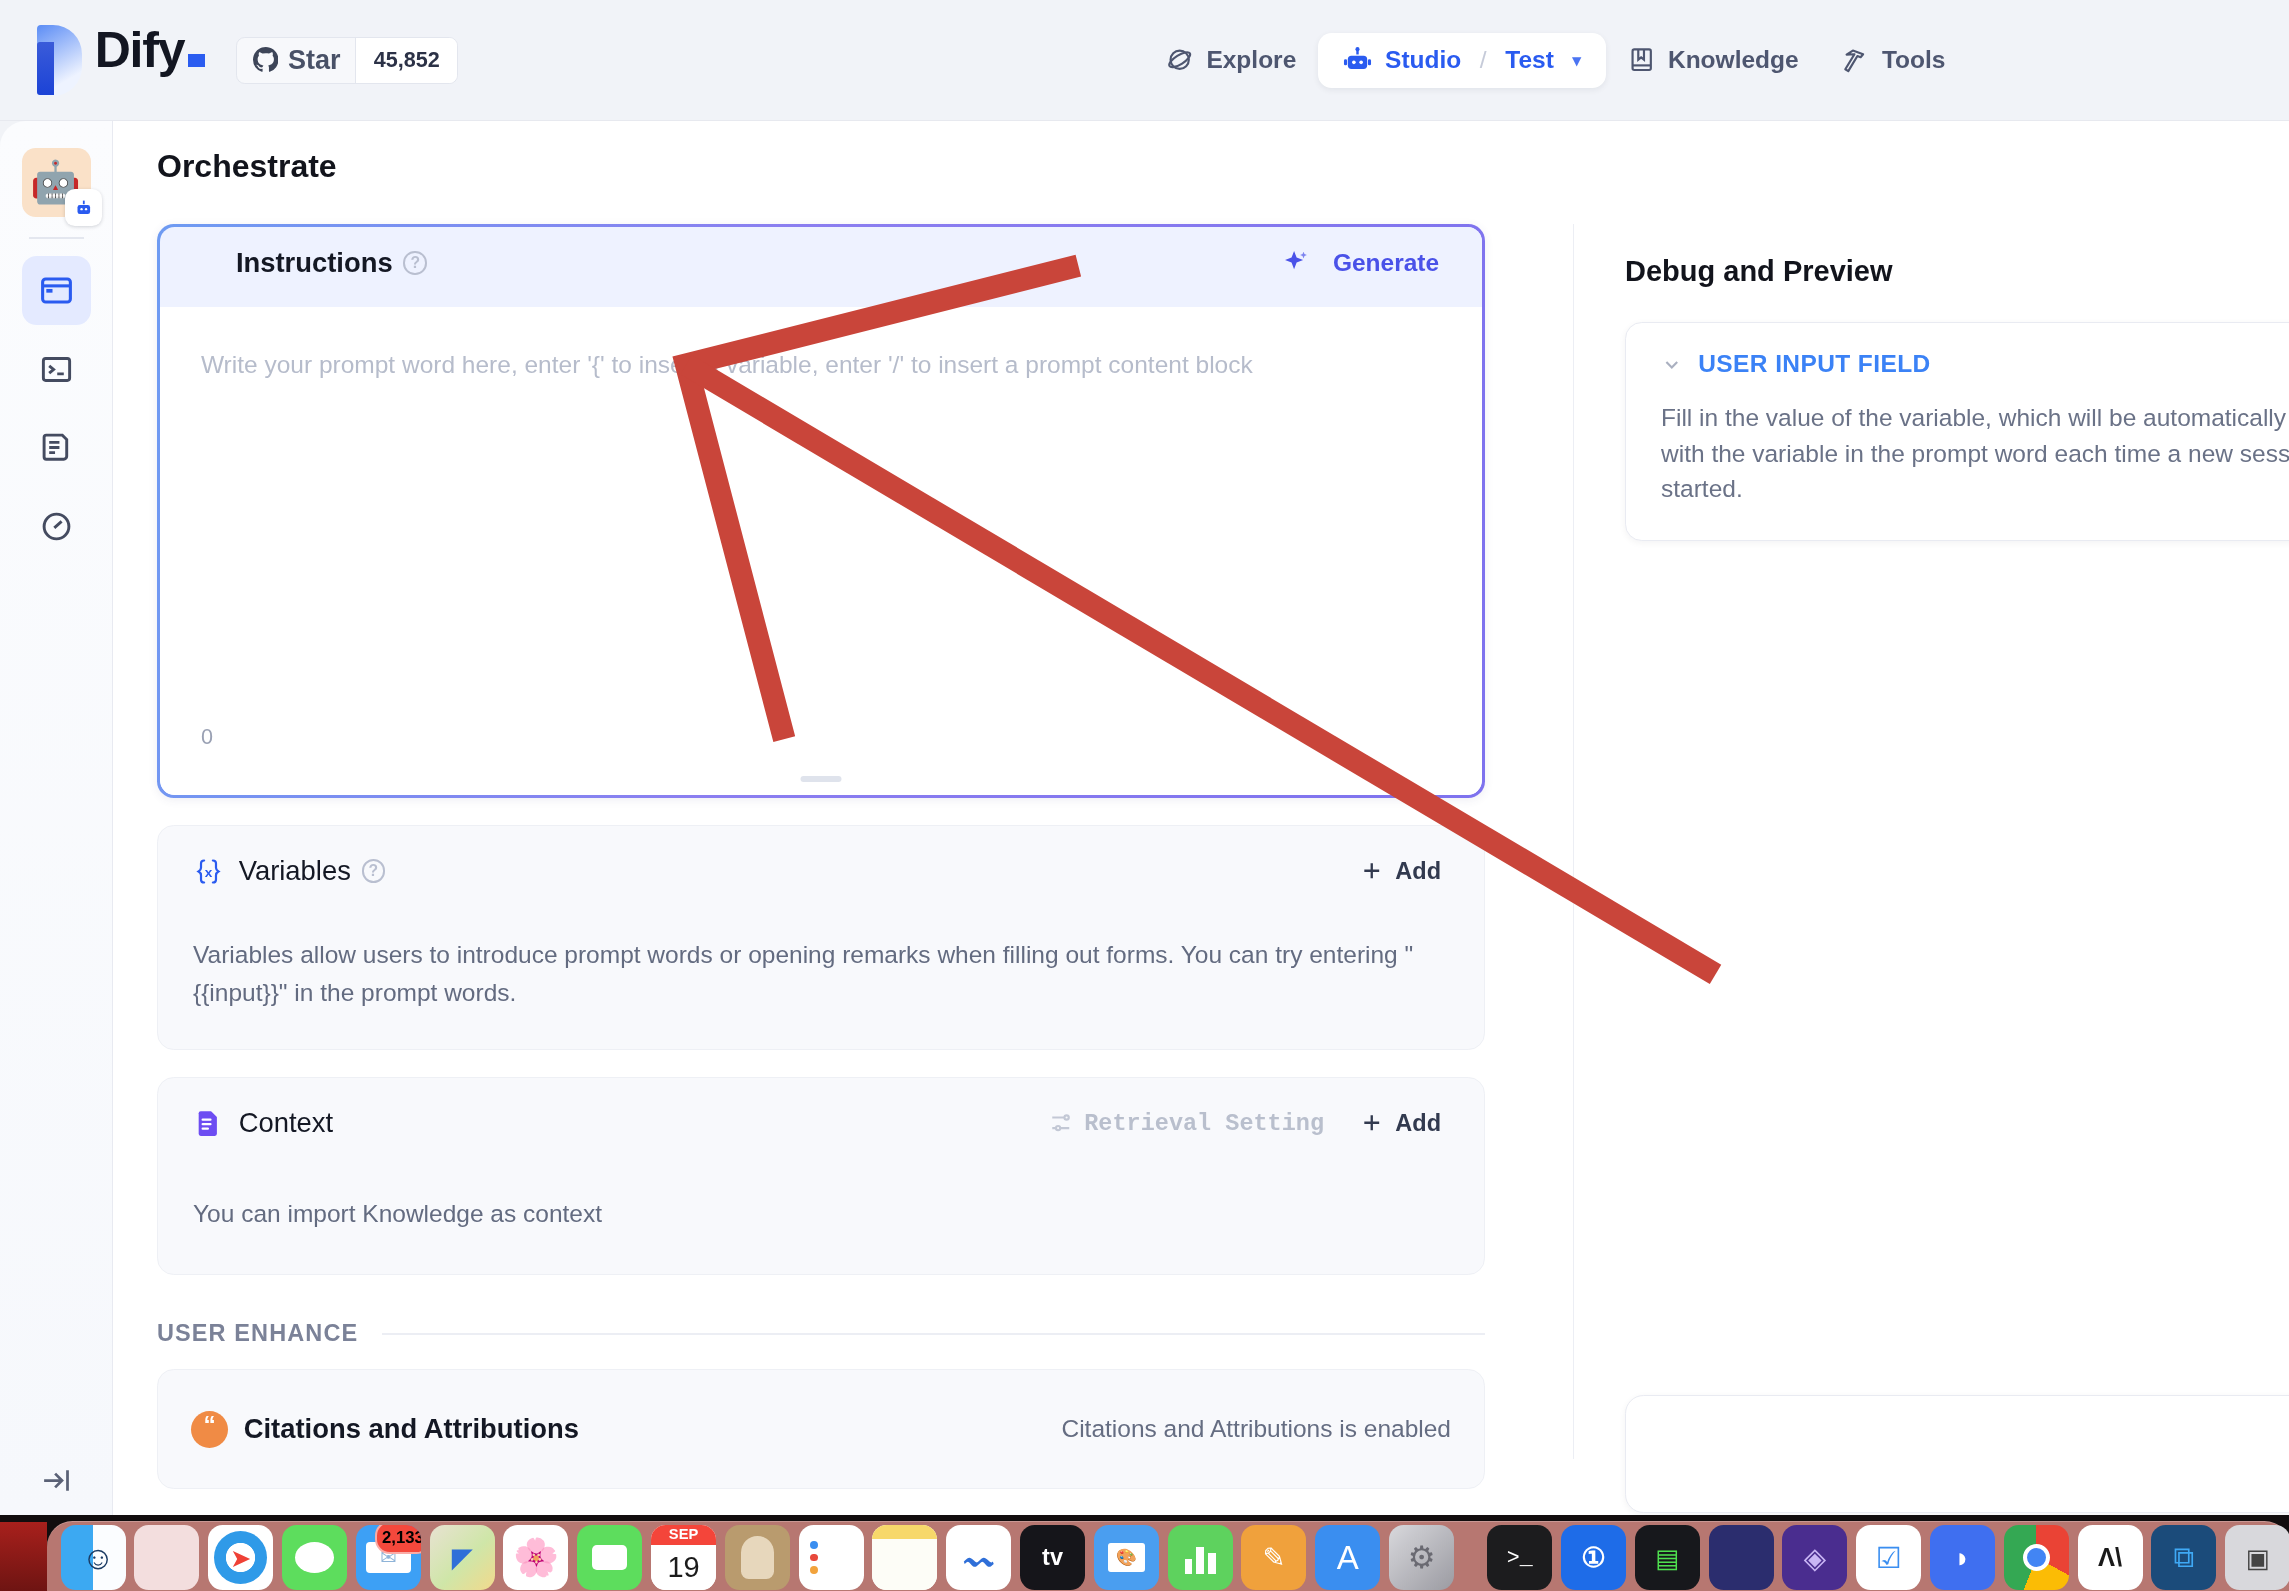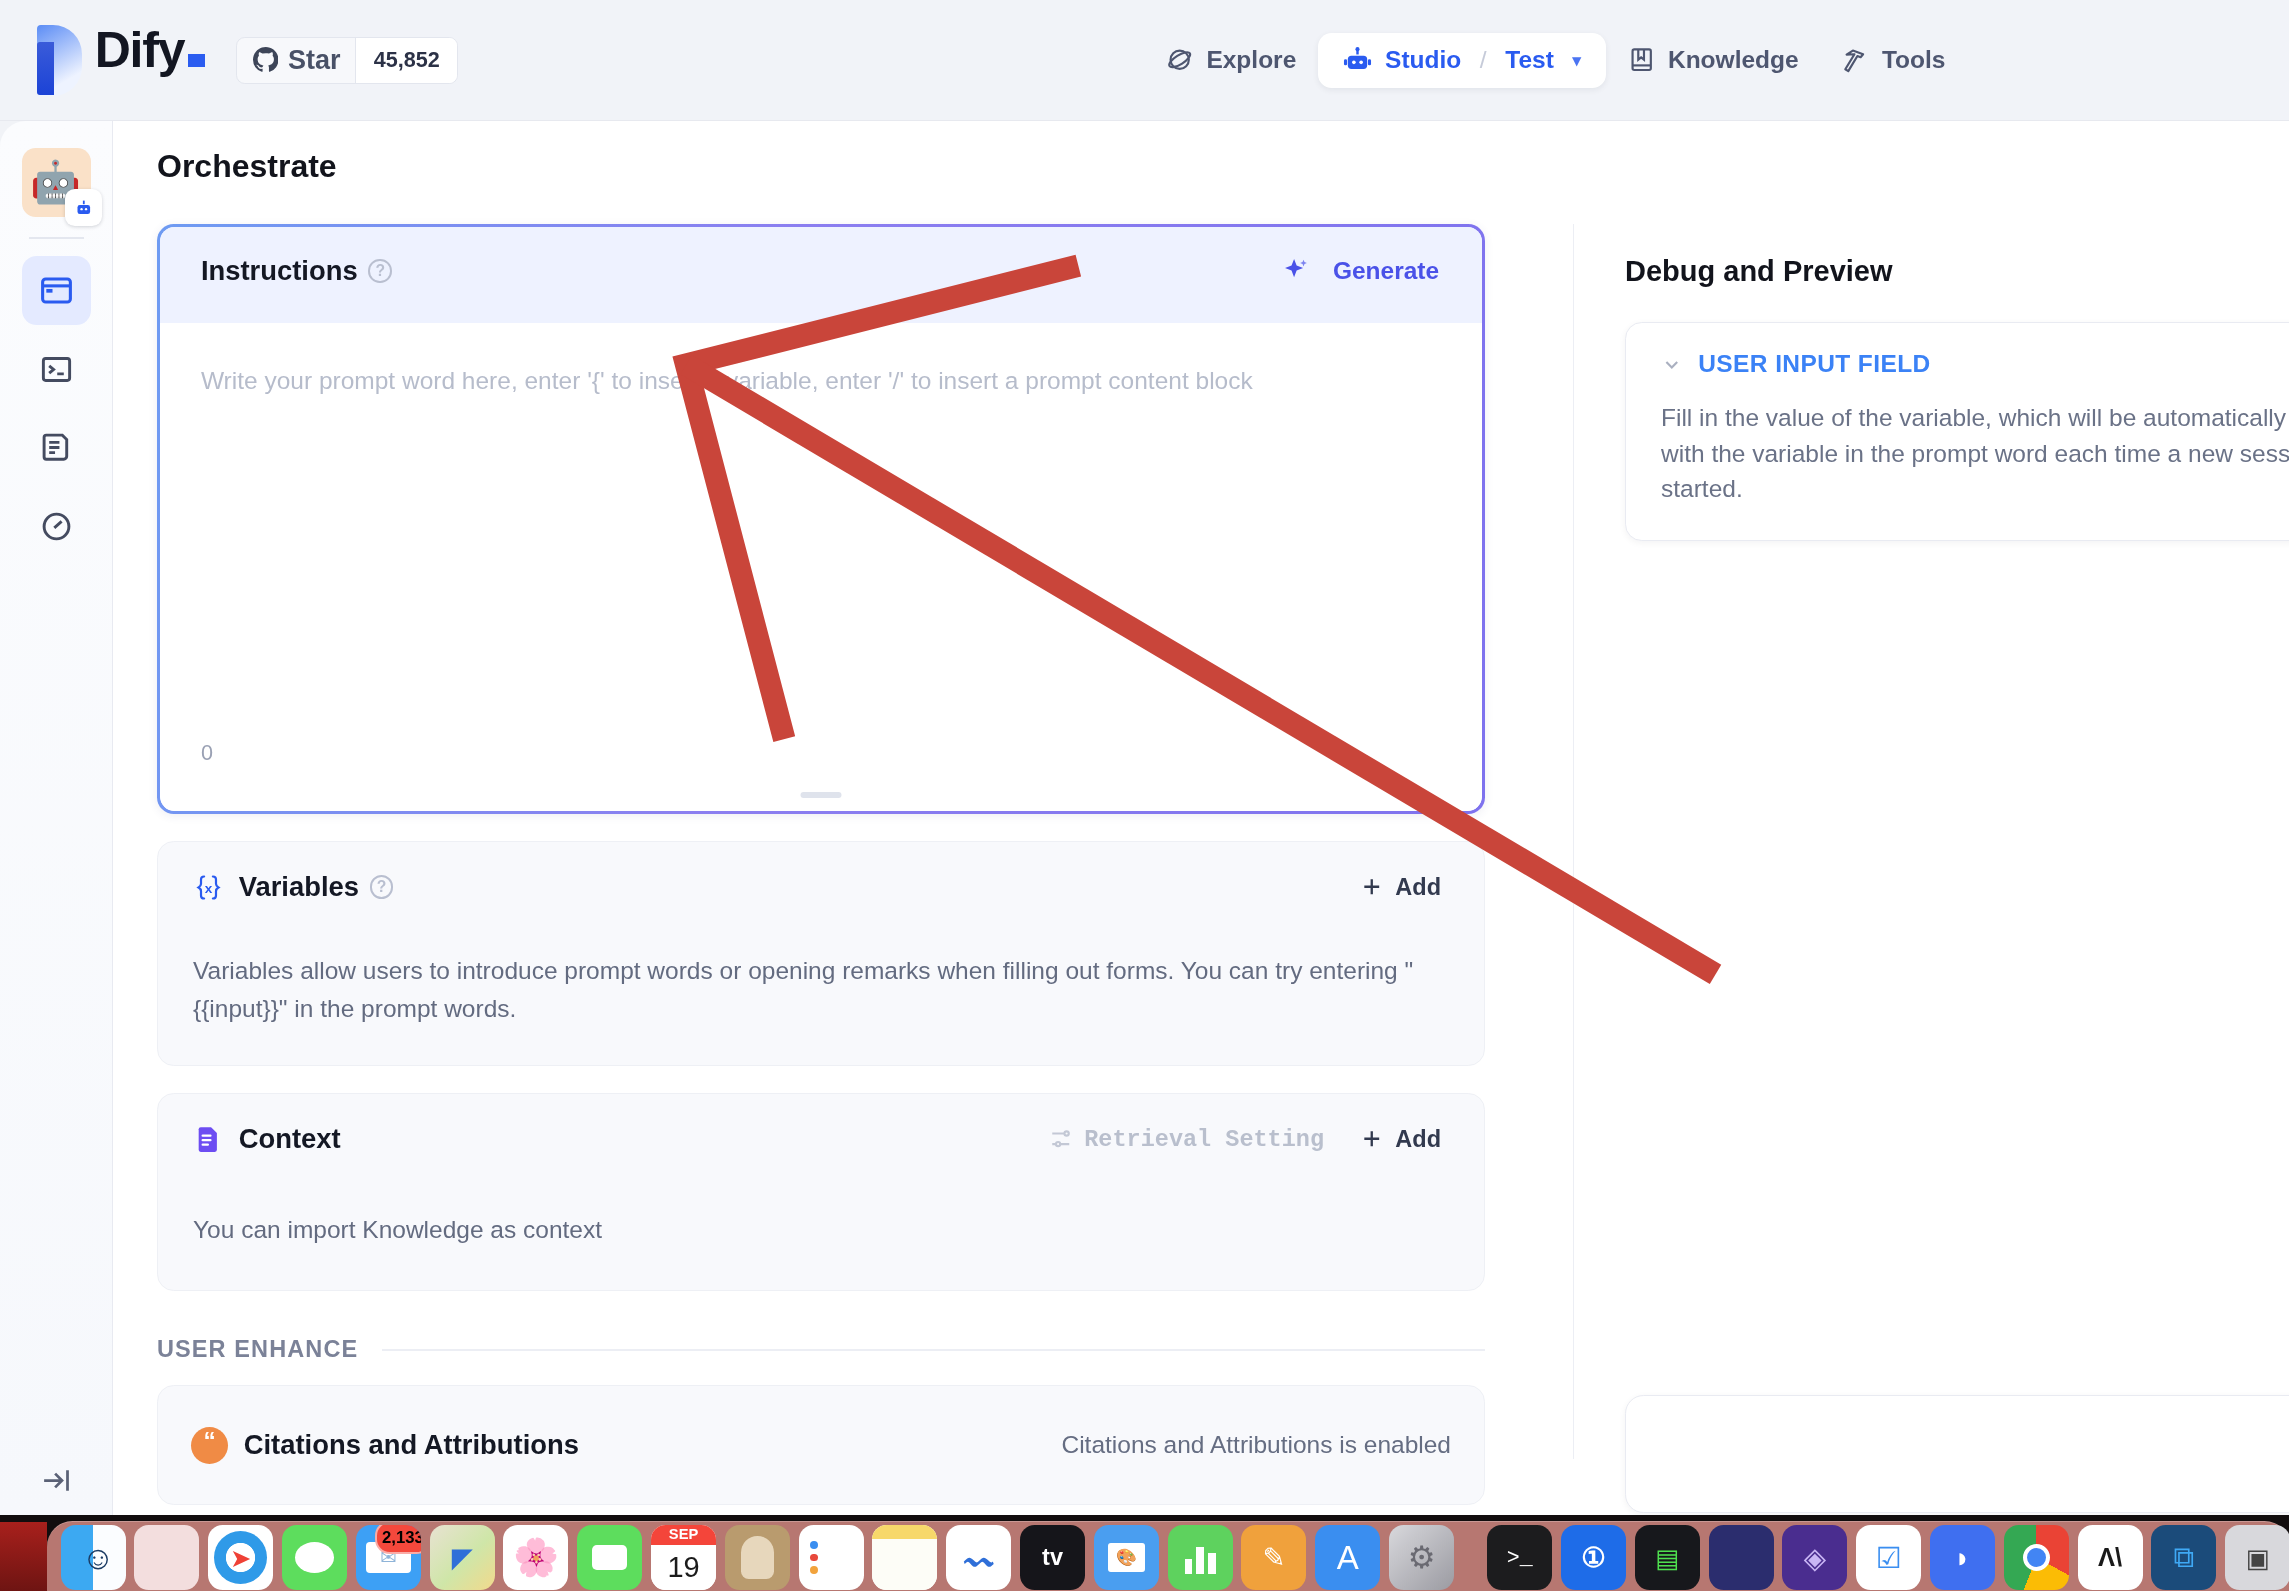--- a/index.html
+++ b/index.html
@@ -115,22 +115,22 @@
   
   .col-left { position: absolute; left: 44px; top: 103px; width: 1328px; }
 
   .instr-card {
     border-radius: 16.7px; padding: 2.9px;
     background: linear-gradient(100deg,#6e9bf2 0%, #8b7ef0 45%, #7e72ee 100%);
     box-shadow: 0 2px 9.8px rgba(63,72,120,.09);
   }
   .instr-inner { background: #eef2ff; border-radius: 14.7px; overflow: hidden; }
   .instr-head {
-    height: 96px; display: flex; align-items: center;
-    padding: 0 43px 8px 41px; background: #eef2ff;
+    height: 80px; display: flex; align-items: center;
+    padding: 0 43px 8px 41px; background: #eef2ff; margin-left: 35px;
   }
   .instr-title { font-size: 27.4px; font-weight: 700; color: #141824; }
   .help-circle {
     display: inline-flex; align-items: center; justify-content: center;
     width: 23.5px; height: 23.5px; border-radius: 50%;
     border: 2px solid #b9bfd0; color: #b9bfd0;
     font-size: 15.7px; font-weight: 700; margin-left: 10.8px;
   }
   .gen-btn {
     margin-left: auto; display: flex; align-items: center; gap: 22px;
@@ -153,21 +153,21 @@
     width: 41px; height: 5.9px; border-radius: 3.9px; background: #dfe3ec;
   }
 
   .sec-card {
     margin-top: 27.4px; background: #f8f9fc;
     border-radius: 16.7px; border: 1px solid #eef0f5; overflow: hidden;
   }
   .sec-head {
     height: 90px; display: flex; align-items: center; padding: 0 43px 0 35px;
   }
-  .sec-title { font-size: 27.4px; font-weight: 700; color: #141824; }
+  .sec-title { font-size: 27.4px; font-weight: 400; color: #141824; }
   .sec-icon { margin-right: 14.7px; display: flex; align-items: center; }
   .sec-actions { margin-left: auto; display: flex; align-items: center; gap: 35px; }
   .act-muted {
     display: flex; align-items: center; gap: 10.8px;
     font-size: 23.5px; color: #b9bfcd; font-weight: 600; font-family: Liberation Mono, monospace;
   }
   .act-add {
     display: flex; align-items: center; gap: 10.8px;
     font-size: 23.5px; color: #323a4f; font-weight: 700;
   }

